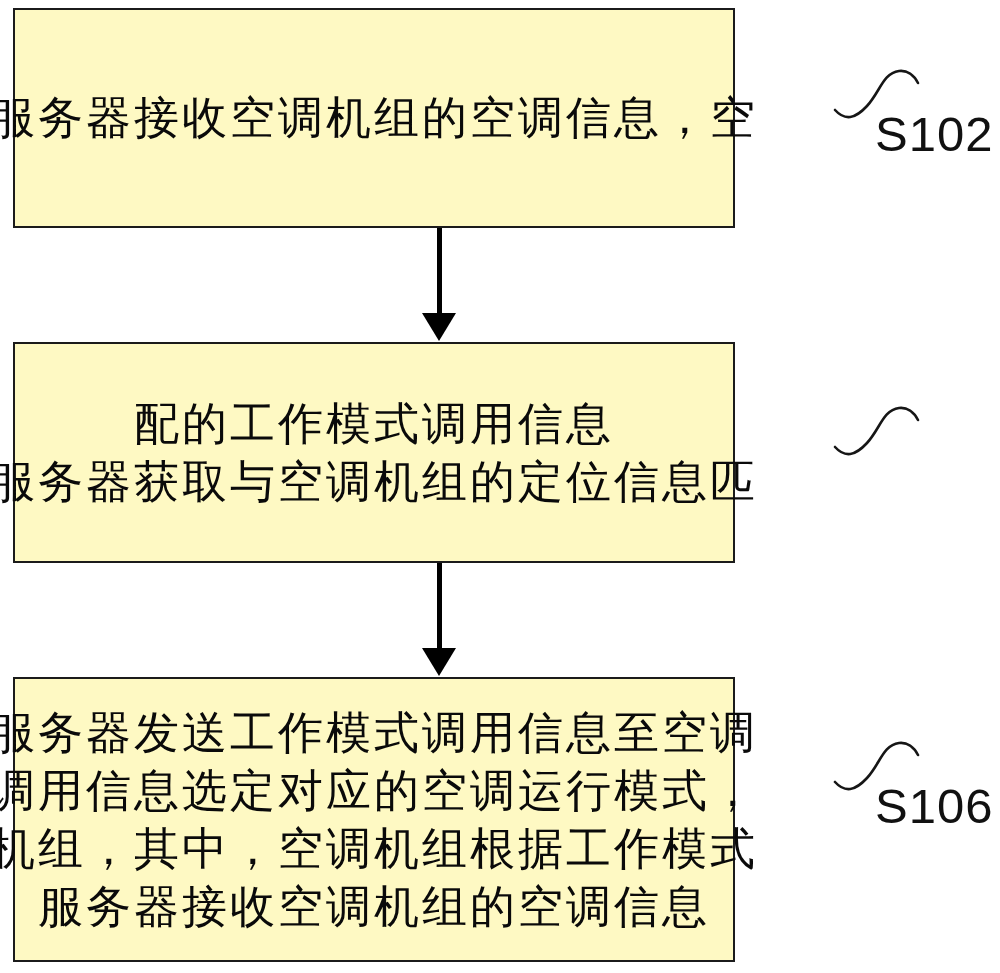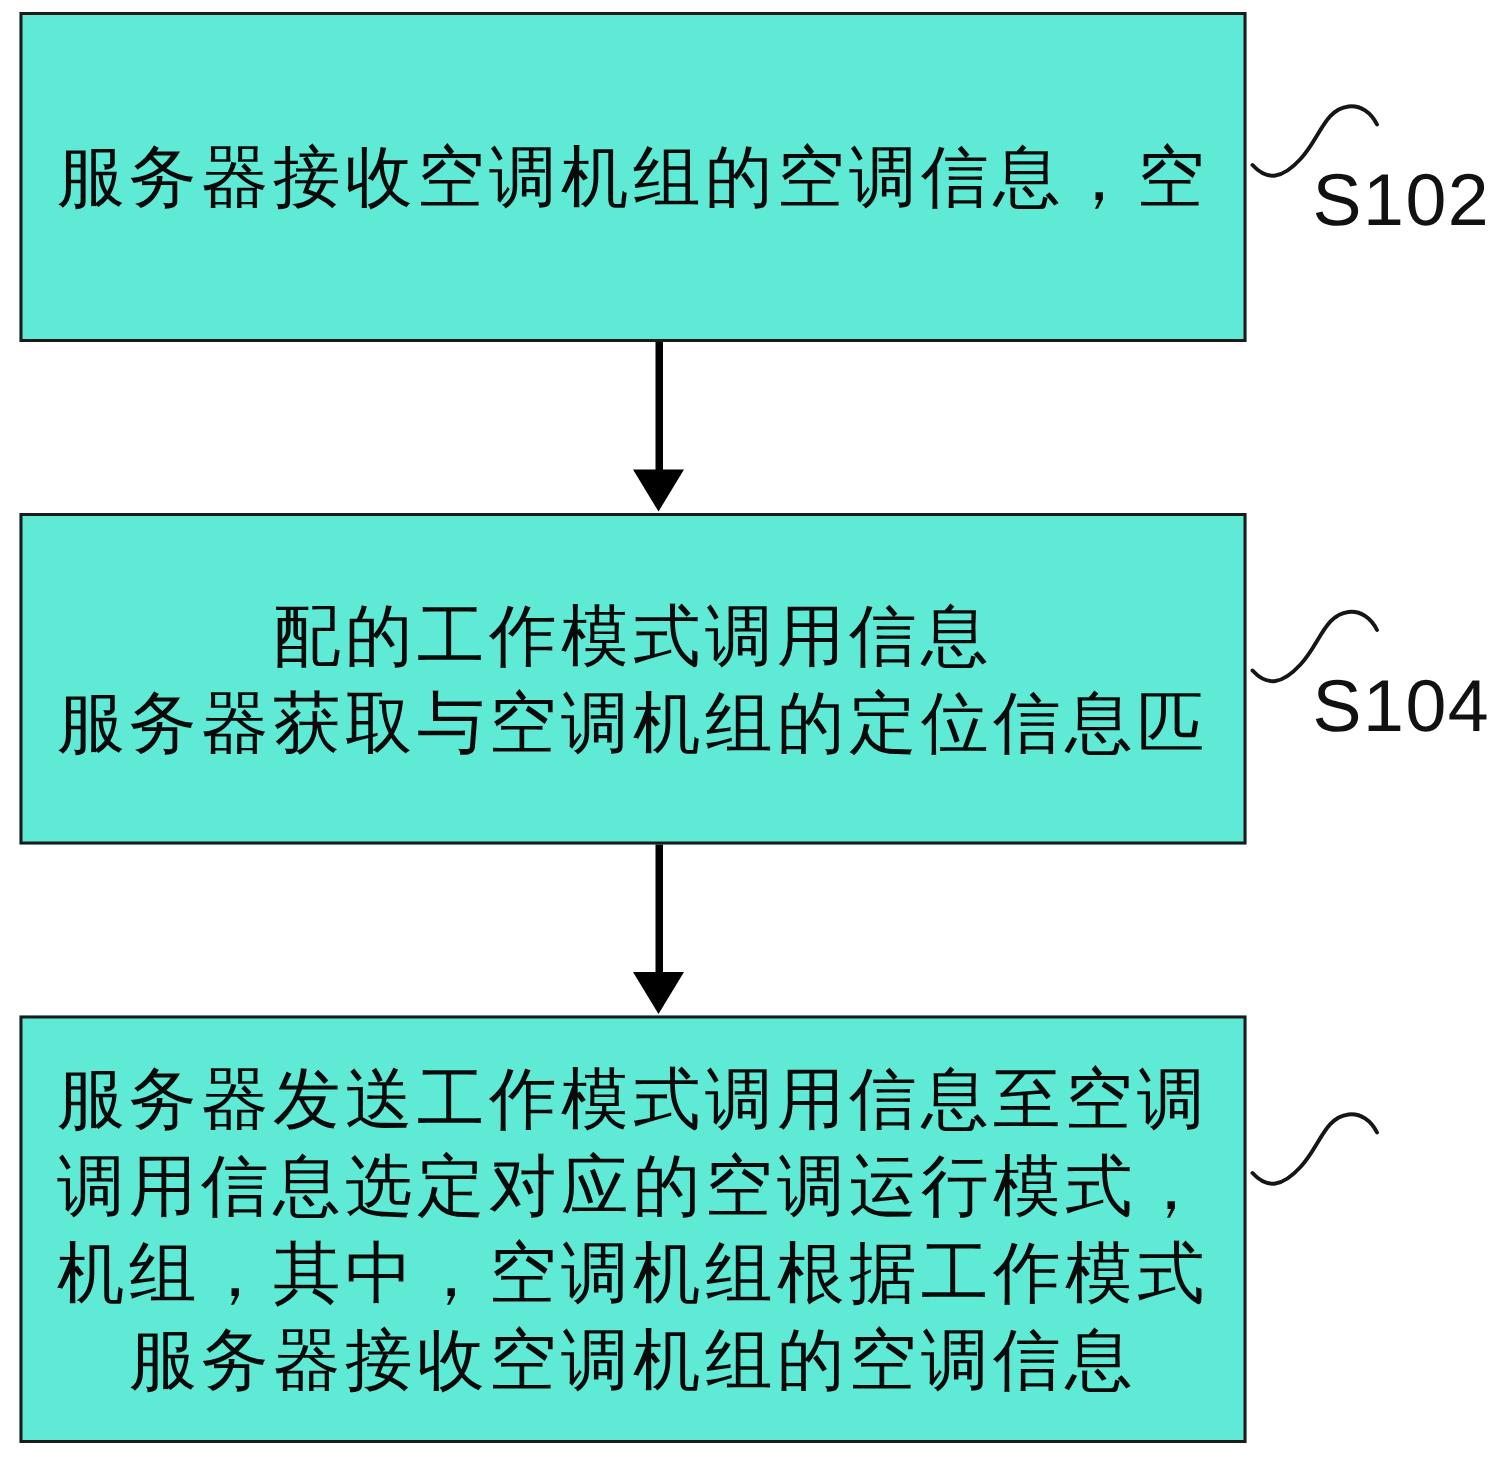--- a/index.html
+++ b/index.html
@@ -11,23 +11,23 @@
     position: relative;
     width: 1000px;
     height: 973px;
     background: #ffffff;
     overflow: hidden;
     font-family: "Liberation Serif", "DejaVu Serif", serif;
   }
   .process-box {
     position: absolute;
     left: 13px;
-    width: 818px;
+    width: 722px;
     border: 2px solid #1b1b1b;
-    background: #5eead4;
+    background: #fef9c3;
     display: flex;
     flex-direction: column;
     align-items: center;
     justify-content: center;
     text-align: left;
     box-sizing: border-box;
   }
   .box-1 { top: 8px;   height: 220px; }
   .box-2 { top: 342px; height: 221px; }
   .box-3 { top: 677px; height: 285px; }
@@ -121,22 +121,22 @@
     <svg class="squiggle" width="92" height="60" viewBox="0 0 92 60">
       <path d="M2,44 C12,55 22,53 34,40 C47,26 50,7 66,5 C74,4 81,9 85,17" fill="none" stroke="#161616" stroke-width="2.6" stroke-linecap="round"></path>
     </svg>
     <div class="step-label-text">S102</div>
   </div>
 
   <div class="step-label-group group-2">
     <svg class="squiggle" width="92" height="60" viewBox="0 0 92 60">
       <path d="M2,44 C12,55 22,53 34,40 C47,26 50,7 66,5 C74,4 81,9 85,17" fill="none" stroke="#161616" stroke-width="2.6" stroke-linecap="round"></path>
     </svg>
-    <div class="step-label-text">S104</div>
   </div>
 
   <div class="step-label-group group-3">
     <svg class="squiggle" width="92" height="60" viewBox="0 0 92 60">
       <path d="M2,44 C12,55 22,53 34,40 C47,26 50,7 66,5 C74,4 81,9 85,17" fill="none" stroke="#161616" stroke-width="2.6" stroke-linecap="round"></path>
     </svg>
+    <div class="step-label-text">S106</div>
   </div>
 
 </div>
 
 </body></html>

